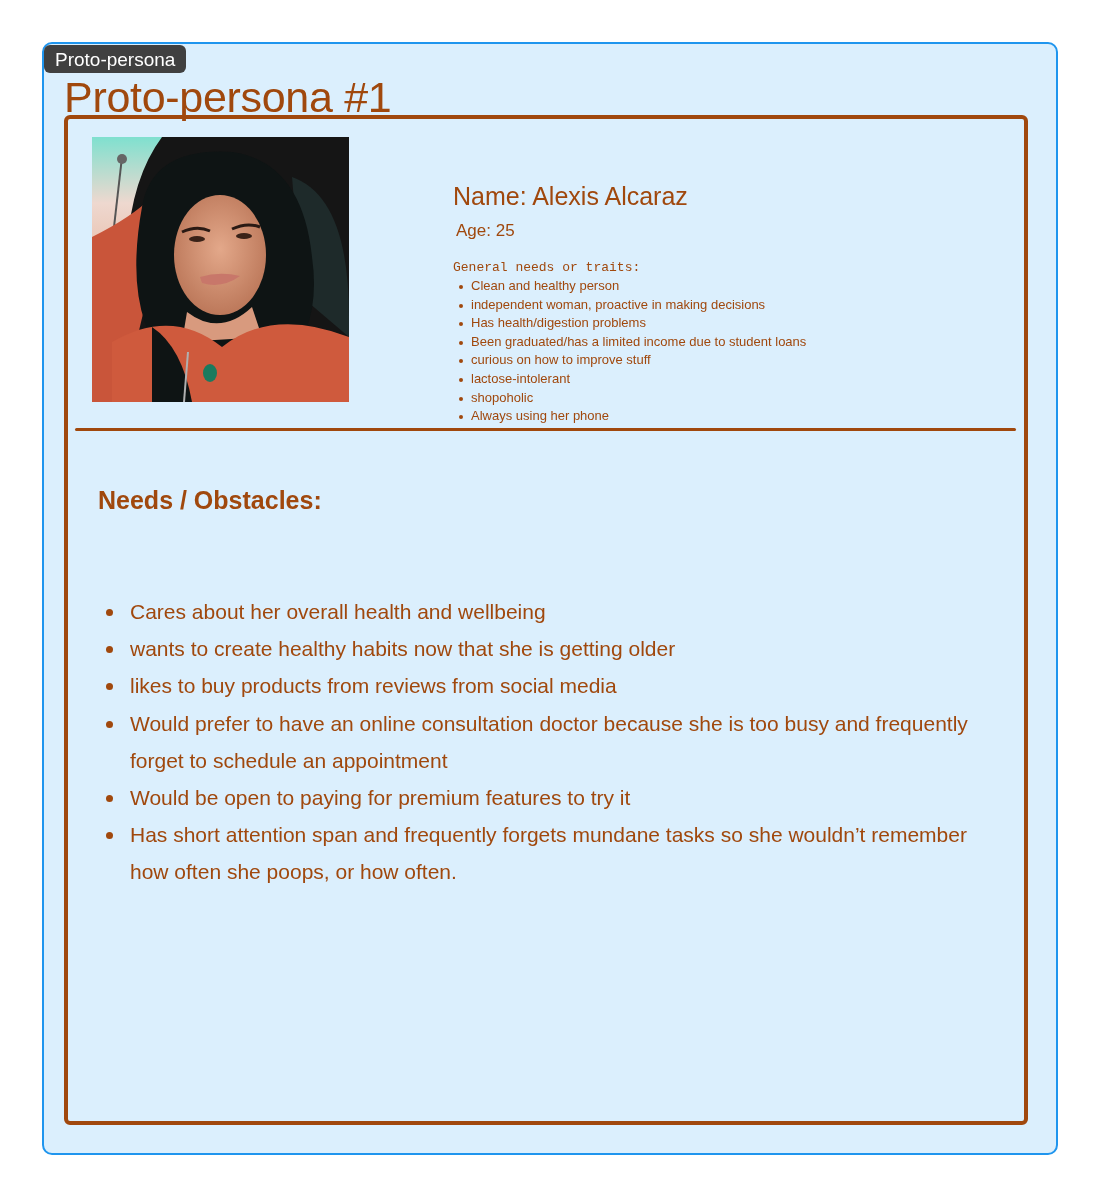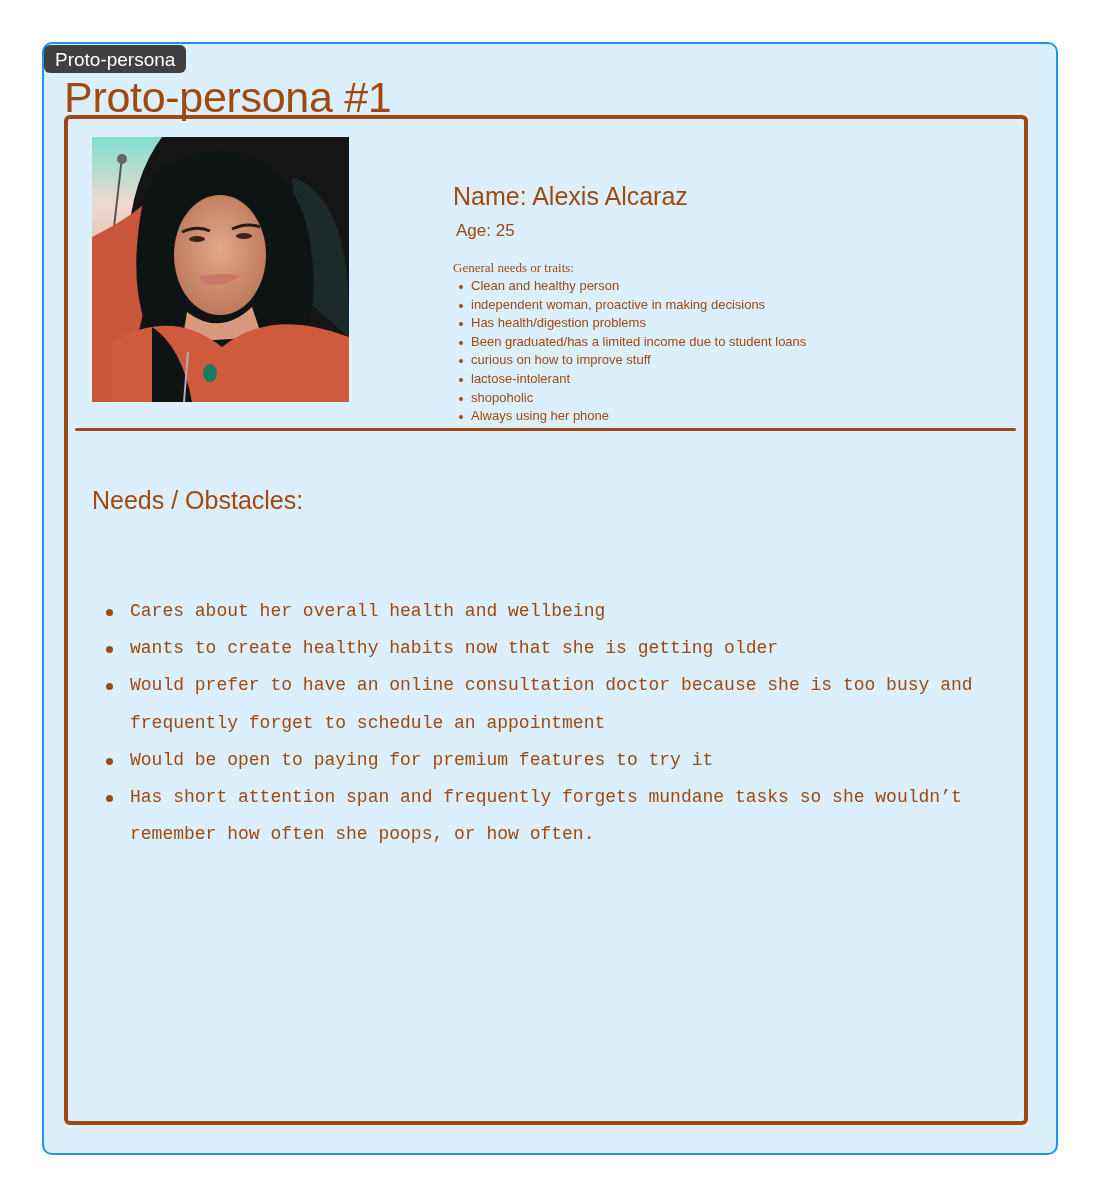--- a/index.html
+++ b/index.html
@@ -25,28 +25,28 @@
       box-sizing: border-box; border: 4px solid #a0480d; border-radius: 6px;
     }
     .photo {
       position: absolute; left: 92px; top: 137px; width: 257px; height: 265px;
       overflow: hidden;
     }
     .photo svg { display: block; width: 100%; height: 100%; }
     .info { position: absolute; left: 453px; top: 140px; margin-top: 40px; }
     .name { font-family: "Liberation Sans", sans-serif; font-size: 25px; line-height: 32px; margin: 0; }
     .age { font-family: "Liberation Sans", sans-serif; font-size: 17px; line-height: 22px; margin: 8px 0 0 3px; }
-    .traits-label { font-family: Liberation Serif, serif; font-size: 13px; line-height: 18px; margin: 17px 0 0 0; }
+    .traits-label { font-family: Liberation Mono, monospace; font-size: 13px; line-height: 18px; margin: 17px 0 0 0; }
     .traits { list-style: none; margin: 0; padding: 0 0 0 0; }
     .traits li { font-family: "Liberation Sans", sans-serif; font-size: 13px; line-height: 18.6px; position: relative; padding-left: 18px; }
     .traits li::before { content: ""; position: absolute; left: 6px; top: 8px; width: 4px; height: 4px; border-radius: 50%; background: #a0480d; }
     .divider { position: absolute; left: 75px; top: 428px; width: 941px; height: 3px; background: #a0480d; border-radius: 2px; }
-    .needs-title { position: absolute; left: 92px; top: 484px; margin: 0; font-family: "Liberation Sans", sans-serif; font-weight: normal; font-size: 25px; line-height: 32px; }
+    .needs-title { position: absolute; left: 98px; top: 484px; margin: 0; font-family: "Liberation Sans", sans-serif; font-weight: bold; font-size: 25px; line-height: 32px; }
     .needs { position: absolute; left: 106px; top: 593px; width: 900px; list-style: none; margin: 0; padding: 0; }
-    .needs li { font-family: Liberation Mono, monospace; font-size: 18px; line-height: 37.2px; position: relative; padding-left: 24px; }
+    .needs li { font-family: Liberation Sans, sans-serif; font-size: 21px; line-height: 37.2px; position: relative; padding-left: 24px; }
     .needs li::before { content: ""; position: absolute; left: 0; top: 16px; width: 7px; height: 7px; border-radius: 50%; background: #a0480d; }
   </style>
 </head>
 <body>
 
 <div class="frame"></div>
 <div class="frame-tag">Proto-persona</div>
 
 <h1 class="page-title">Proto-persona #1</h1>
 
@@ -102,16 +102,17 @@
   </ul>
 </div>
 
 <div class="divider"></div>
 
 <h2 class="needs-title">Needs / Obstacles:</h2>
 
 <ul class="needs">
   <li>Cares about her overall health and wellbeing</li>
   <li>wants to create healthy habits now that she is getting older</li>
+  <li>likes to buy products from reviews from social media</li>
   <li>Would prefer to have an online consultation doctor because she is too busy and frequently forget to schedule an appointment</li>
   <li>Would be open to paying for premium features to try it</li>
   <li>Has short attention span and frequently forgets mundane tasks so she wouldn’t remember how often she poops, or how often.</li>
 </ul>
 
 </body></html>

